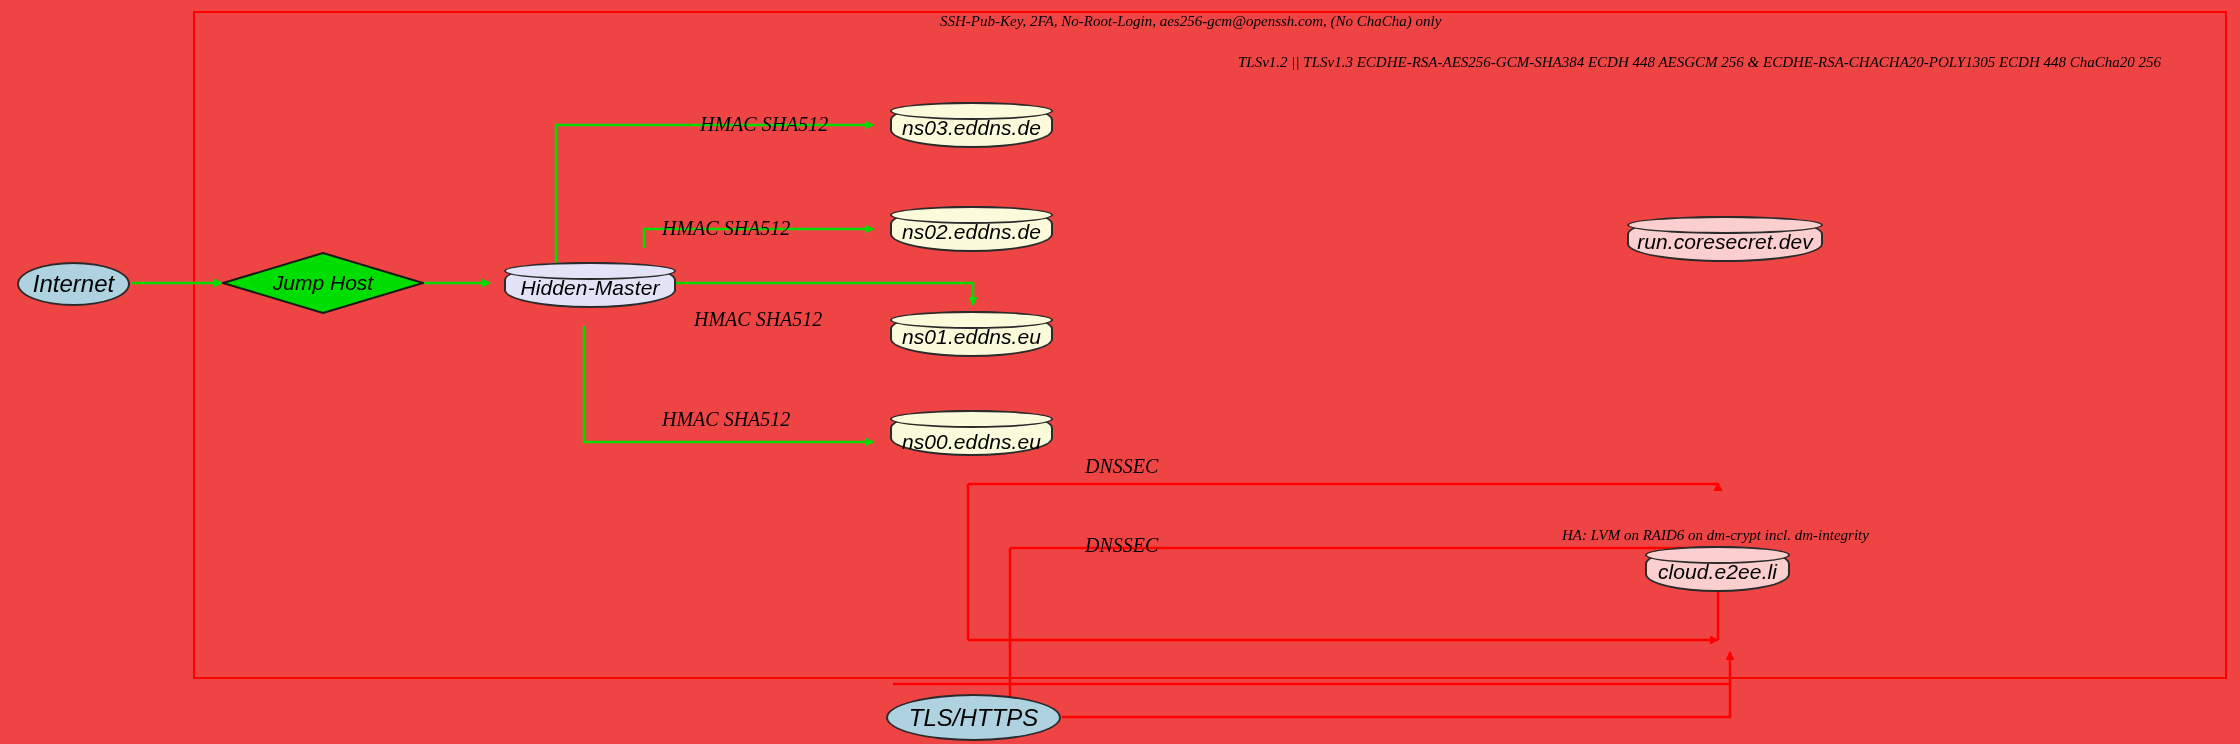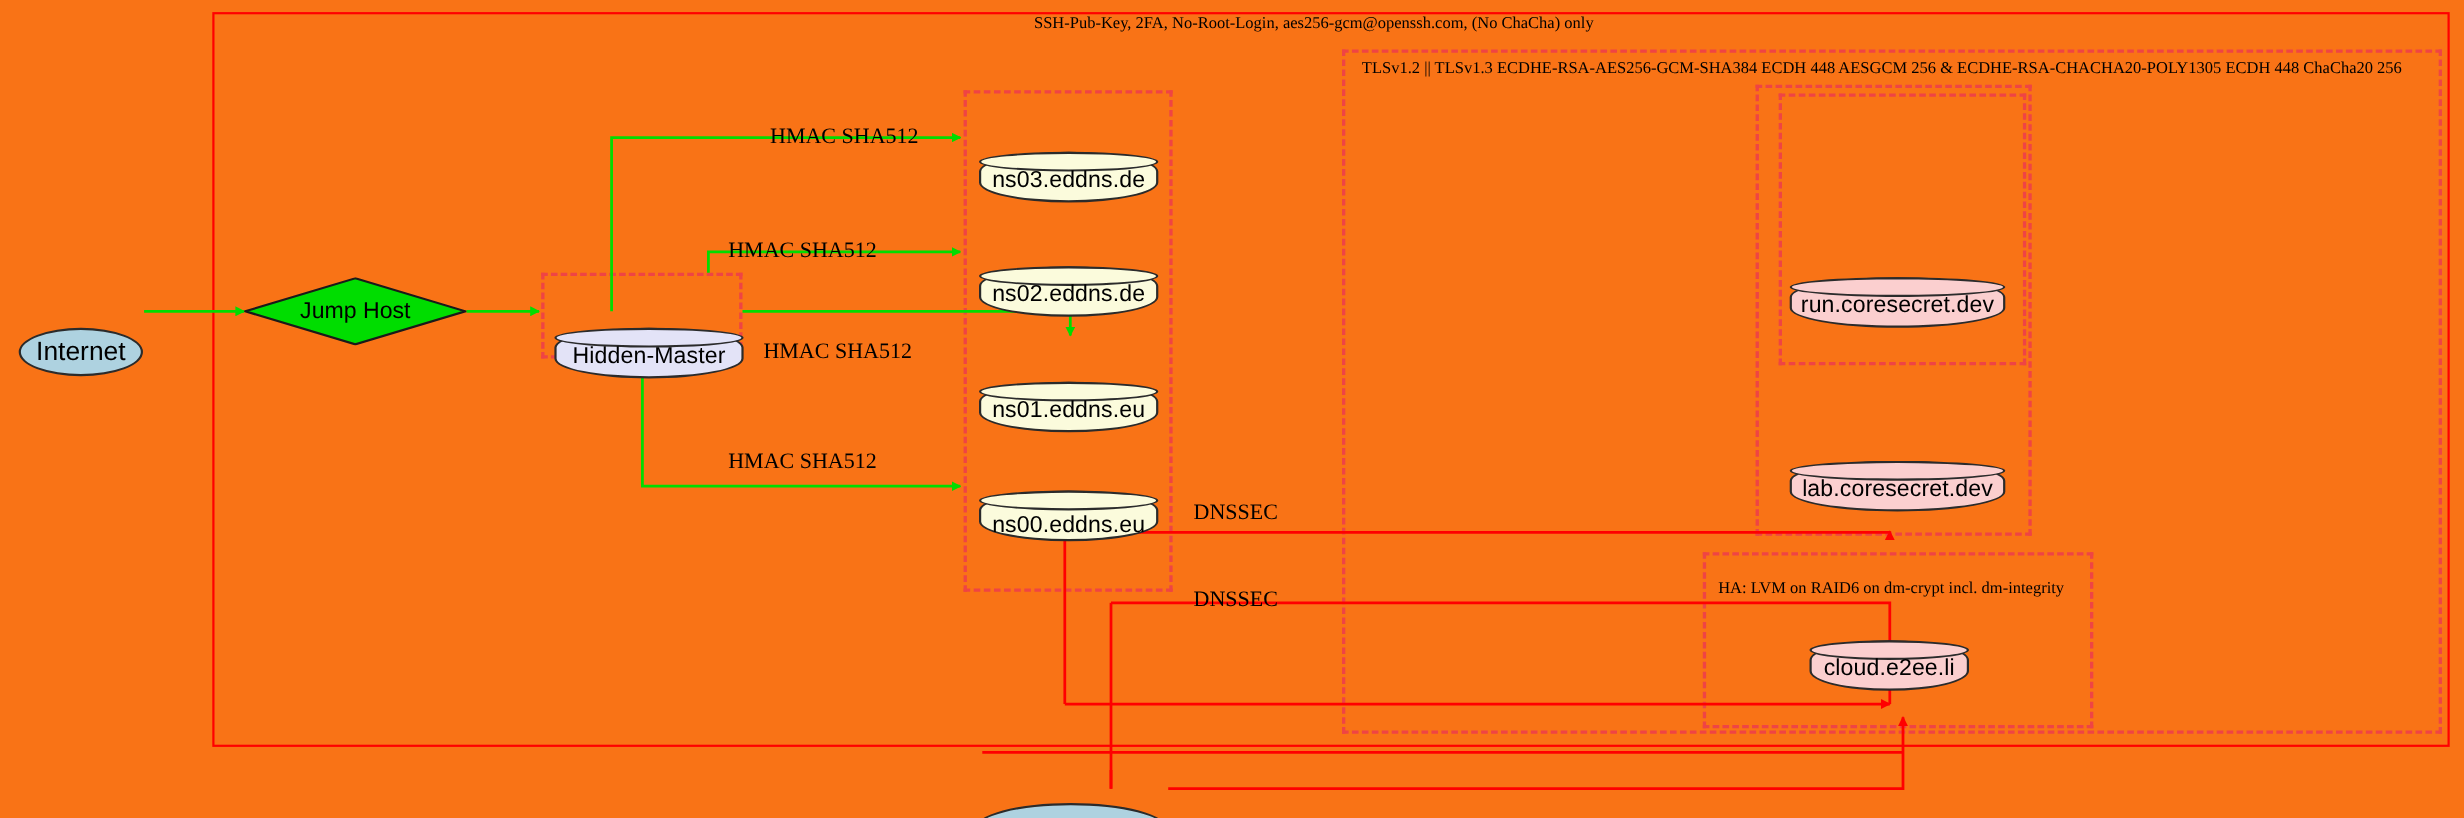--- a/index.html
+++ b/index.html
@@ -5,23 +5,24 @@
 <style>
   html, body {
     margin: 0;
     padding: 0;
     background: #ffffff;
   }
   #canvas {
     position: relative;
     width: 2240px;
     height: 744px;
-    background: #f97316;
+    background: #ef4444;
     font-family: "Liberation Sans", sans-serif;
     overflow: hidden;
+    font-style: italic;
   }
   
   .cluster {
     position: absolute;
     box-sizing: border-box;
   }
   .cluster-solid {
     border: 2px solid #ff0000;
   }
   .cluster-dashed {
@@ -40,21 +41,20 @@
 
   
   .node {
     position: absolute;
     box-sizing: border-box;
     display: flex;
     align-items: center;
     justify-content: center;
     color: #000000;
     white-space: nowrap;
-    margin-top: 36px;
   }
   
   .cyl {
     border: 2px solid #2b2b2b;
     border-radius: 50% / 18px;
     font-size: 21px;
     letter-spacing: 0.1px;
     box-shadow: none;
   }
   .cyl .cyl-top {
@@ -221,24 +221,20 @@
     <div class="cyl-top"></div>
     <span class="cyl-text">ns00.eddns.eu</span>
   </div>
 
 
   <div class="node cyl cyl-pink" style="left:1627px; top:216px; width:196px; height:46px;">
     <div class="cyl-top"></div>
     <span class="cyl-text">run.coresecret.dev</span>
   </div>
 
-  <div class="node cyl cyl-pink" style="left:1627px; top:383px; width:196px; height:46px;">
-    <div class="cyl-top"></div>
-    <span class="cyl-text">lab.coresecret.dev</span>
-  </div>
 
   <div class="node cyl cyl-pink" style="left:1645px; top:546px; width:145px; height:46px;">
     <div class="cyl-top"></div>
     <span class="cyl-text">cloud.e2ee.li</span>
   </div>
 
   <div class="node ellipse" style="left:886px; top:694px; width:175px; height:47px;">
     <span>TLS/HTTPS</span>
   </div>
 

